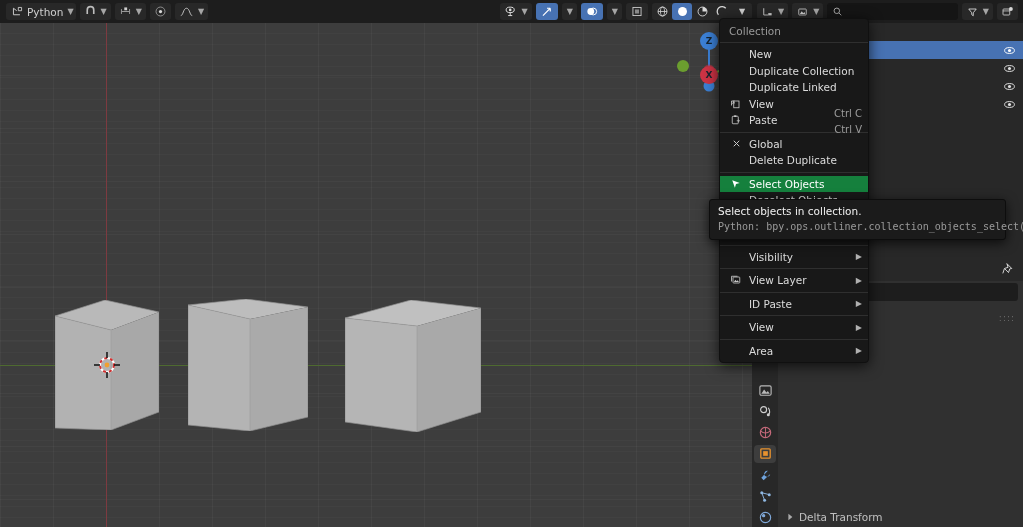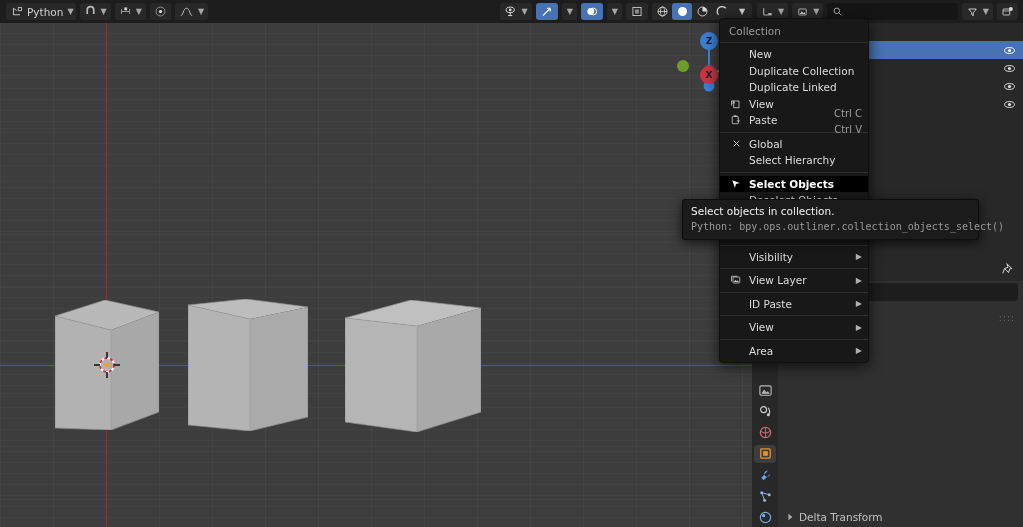--- a/index.html
+++ b/index.html
@@ -146,29 +146,29 @@
   .ctx-title {
     height: 17px; display: flex; align-items: center; padding-left: 9px;
     color: #9a9a9a; font-size: 10.5px;
   }
   .ctx-sep { height: 1px; background: #2f2f2f; margin: 3px 0; }
   .ctx-item {
     height: 16.5px; display: flex; align-items: center;
     padding: 0 6px 0 9px; color: #dcdcdc; font-size: 10.5px; gap: 6px;
     position: relative;
   }
-  .ctx-item.sel { background: #000000; color: #ffffff; font-weight: bold; }
+  .ctx-item.sel { background: #15803d; color: #ffffff; }
   .ctx-ico { width: 14px; display: flex; align-items: center; justify-content: center; }
   .ctx-lbl { flex: 1; white-space: nowrap; }
   .ctx-key { color: #9c9c9c; font-size: 10px; margin-top: 19px; }
   .ctx-arrow { color: #b0b0b0; font-size: 8px; }
 
   
   .tooltip {
-    position: absolute; left: 682px; top: 199px; width: 297px;
+    position: absolute; left: 709px; top: 199px; width: 297px;
     background: #1b1b1b; border: 1px solid #0d0d0d; border-radius: 3px;
     padding: 5px 8px 7px 8px; z-index: 60;
     box-shadow: 0 3px 12px rgba(0,0,0,0.7);
   }
   .tt-main { color: #f0f0f0; font-size: 10.5px; }
   .tt-py {
     color: #9a9a9a; font-size: 10px; margin-top: 4px;
     font-family: "DejaVu Sans Mono", monospace;
     white-space: nowrap;
   }
@@ -635,21 +635,21 @@
     <div class="ctx-item">
       <span class="ctx-ico">
         <svg class="ic" width="11" height="11" viewBox="0 0 16 16">
           <path d="M4 4 L12 12 M12 4 L4 12" stroke="#cfcfcf" stroke-width="1.4"></path>
         </svg>
       </span>
       <span class="ctx-lbl">Global</span>
     </div>
     <div class="ctx-item">
       <span class="ctx-ico"></span>
-      <span class="ctx-lbl">Select Hierarchy</span>
+      <span class="ctx-lbl">Delete Duplicate</span>
     </div>
 
     <div class="ctx-sep"></div>
 
     <div class="ctx-item sel">
       <span class="ctx-ico">
         <svg class="ic" width="12" height="12" viewBox="0 0 16 16">
           <polygon points="3,3 13,6.5 8,8 6.5,13" fill="#ffffff"></polygon>
         </svg>
       </span>

